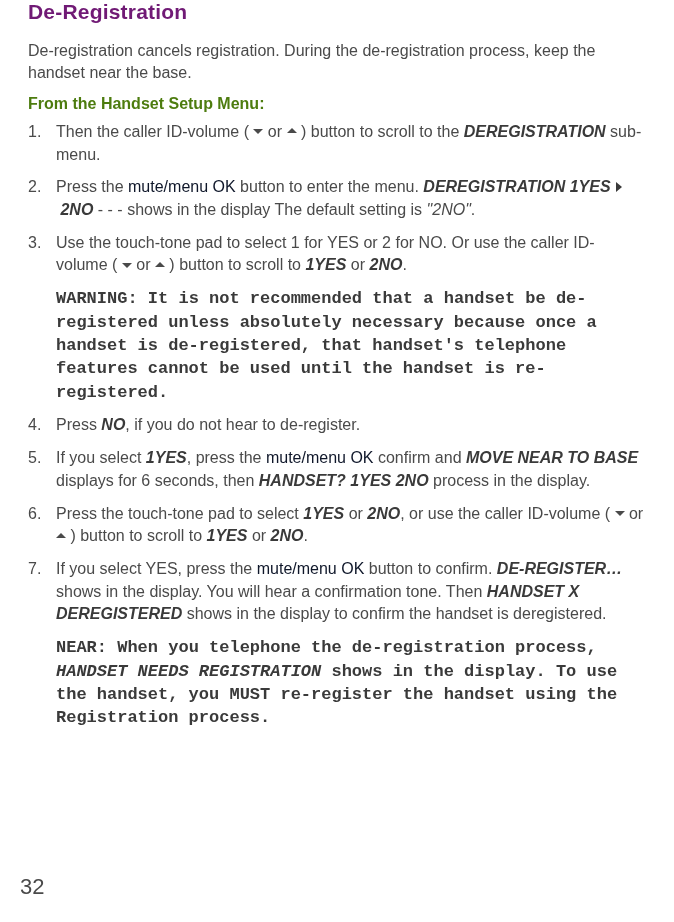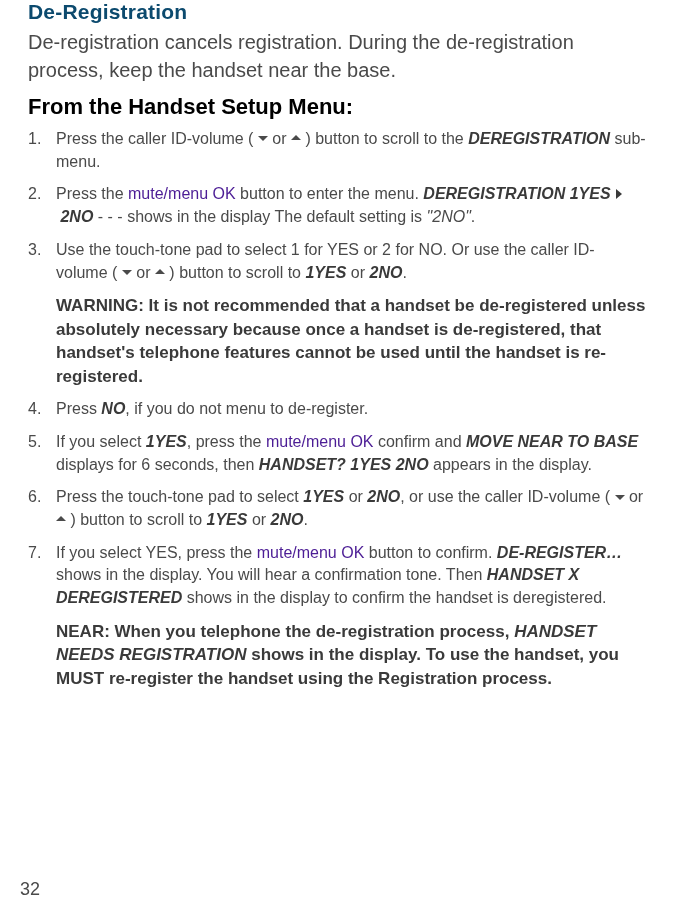--- a/index.html
+++ b/index.html
@@ -12,34 +12,34 @@
       height: 922px;
       font-family: Arial, Helvetica, sans-serif;
       color: #4a4a4a;
       padding: 0 28px;
       position: relative;
       background: #fff;
     }
     .title {
       font-size: 21px;
       font-weight: bold;
-      color: #0c4a6e;
-      margin-bottom: 4px;
+      color: #701a75;
+      margin-bottom: 16px;
       letter-spacing: 0.2px;
     }
     .intro {
-      font-size: 20px;
+      font-size: 16px;
       line-height: 1.4;
       color: #4a4a4a;
       margin-bottom: 10px;
     }
     .subhead {
-      font-size: 22px;
+      font-size: 16px;
       font-weight: bold;
-      color: #000000;
+      color: #4d7c0f;
       margin-bottom: 8px;
     }
     ol {
       list-style: none;
       counter-reset: item;
     }
     ol > li {
       counter-increment: item;
       font-size: 16px;
       line-height: 1.42;
@@ -49,21 +49,21 @@
       margin-bottom: 10px;
     }
     ol > li::before {
       content: counter(item) ".";
       position: absolute;
       left: 0;
       top: 0;
       color: #4a4a4a;
     }
     .red {
-      color: #4c1d95;
+      color: #0f172a;
     }
     .bolditalic {
       font-weight: bold;
       font-style: italic;
       color: #3a3a3a;
       text-align: right;
     }
     .italic {
       font-style: italic;
     }
@@ -95,71 +95,72 @@
       top: -1px;
       margin: 0 1px;
     }
     .warning, .note {
       font-size: 17px;
       font-weight: bold;
       color: #3a3a3a;
       line-height: 1.38;
       padding-left: 28px;
       margin-bottom: 10px;
+      font-family: Liberation Mono, monospace;
     }
     .warning-label, .note-label {
       font-weight: bold;
     }
     .note .bolditalic {
       font-size: 17px;
     }
     .pagenum {
       position: absolute;
       bottom: 22px;
       left: 20px;
-      font-size: 18px;
+      font-size: 22px;
       color: #4a4a4a;
     }
   </style>
 </head>
 <body>
 
 <div class="title">De-Registration</div>
 
 <div class="intro">De-registration cancels registration. During the de-registration process, keep the handset near the base.</div>
 
 <div class="subhead">From the Handset Setup Menu:</div>
 
 <ol>
 
   <li>
-    <span>Press the caller ID-volume ( </span><span class="arrow-down"></span><span> or </span><span class="arrow-up"></span><span> ) button to scroll to the </span><span class="bolditalic">DEREGISTRATION</span><span> sub-menu.</span>
+    <span>Then the caller ID-volume ( </span><span class="arrow-down"></span><span> or </span><span class="arrow-up"></span><span> ) button to scroll to the </span><span class="bolditalic">DEREGISTRATION</span><span> sub-menu.</span>
   </li>
 
   <li>
     <span>Press the </span><span class="red">mute/menu OK</span><span> button to enter the menu. </span><span class="bolditalic">DEREGISTRATION 1YES</span><span class="bolditalic">&nbsp;<span class="tri-right"></span>&nbsp;</span><span class="bolditalic">2NO</span><span> - - - shows in the display The default setting is </span><span class="italic">"2NO"</span><span>.</span>
   </li>
 
   <li>
     <span>Use the touch-tone pad to select 1 for YES or 2 for NO. Or use the caller ID-volume ( </span><span class="arrow-down"></span><span> or </span><span class="arrow-up"></span><span> ) button to scroll to </span><span class="bolditalic">1YES</span><span> or </span><span class="bolditalic">2NO</span><span>.</span>
   </li>
 </ol>
 
 <div class="warning">
   <span class="warning-label">WARNING: </span><span>It is not recommended that a handset be de-registered unless absolutely necessary because once a handset is de-registered, that handset's telephone features cannot be used until the handset is re-registered.</span>
 </div>
 
 <ol start="4" style="counter-reset: item 3">
 
   <li>
-    <span>Press </span><span class="bolditalic">NO</span><span>, if you do not menu to de-register.</span>
+    <span>Press </span><span class="bolditalic">NO</span><span>, if you do not hear to de-register.</span>
   </li>
 
   <li>
-    <span>If you select </span><span class="bolditalic">1YES</span><span>, press the </span><span class="red">mute/menu OK</span><span> confirm and </span><span class="bolditalic">MOVE NEAR TO BASE</span><span> displays for 6 seconds, then </span><span class="bolditalic">HANDSET? 1YES 2NO</span><span> appears in the display.</span>
+    <span>If you select </span><span class="bolditalic">1YES</span><span>, press the </span><span class="red">mute/menu OK</span><span> confirm and </span><span class="bolditalic">MOVE NEAR TO BASE</span><span> displays for 6 seconds, then </span><span class="bolditalic">HANDSET? 1YES 2NO</span><span> process in the display.</span>
   </li>
 
   <li>
     <span>Press the touch-tone pad to select </span><span class="bolditalic">1YES</span><span> or </span><span class="bolditalic">2NO</span><span>, or use the caller ID-volume ( </span><span class="arrow-down"></span><span> or </span><span class="arrow-up"></span><span> ) button to scroll to </span><span class="bolditalic">1YES</span><span> or </span><span class="bolditalic">2NO</span><span>.</span>
   </li>
 
   <li>
     <span>If you select YES, press the </span><span class="red">mute/menu OK</span><span> button to confirm. </span><span class="bolditalic">DE-REGISTER…</span><span> shows in the display. You will hear a confirmation tone. Then </span><span class="bolditalic">HANDSET X DEREGISTERED</span><span> shows in the display to confirm the handset is deregistered.</span>
   </li>
 </ol>

